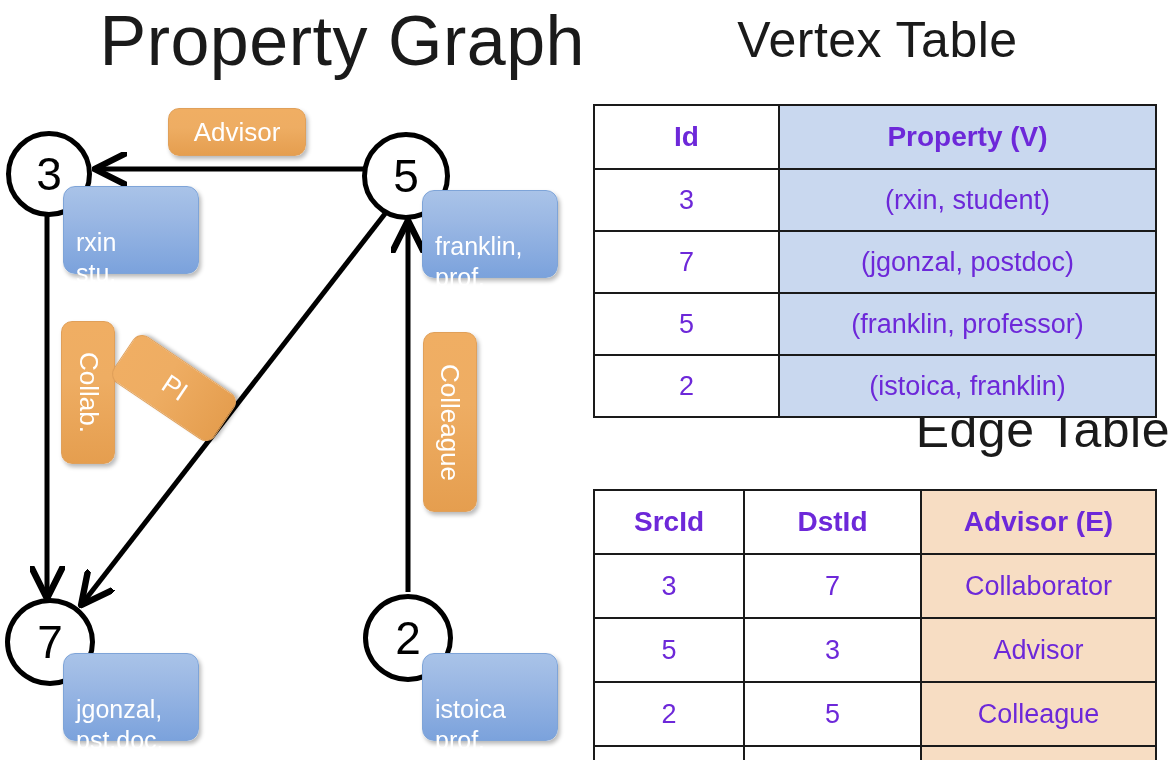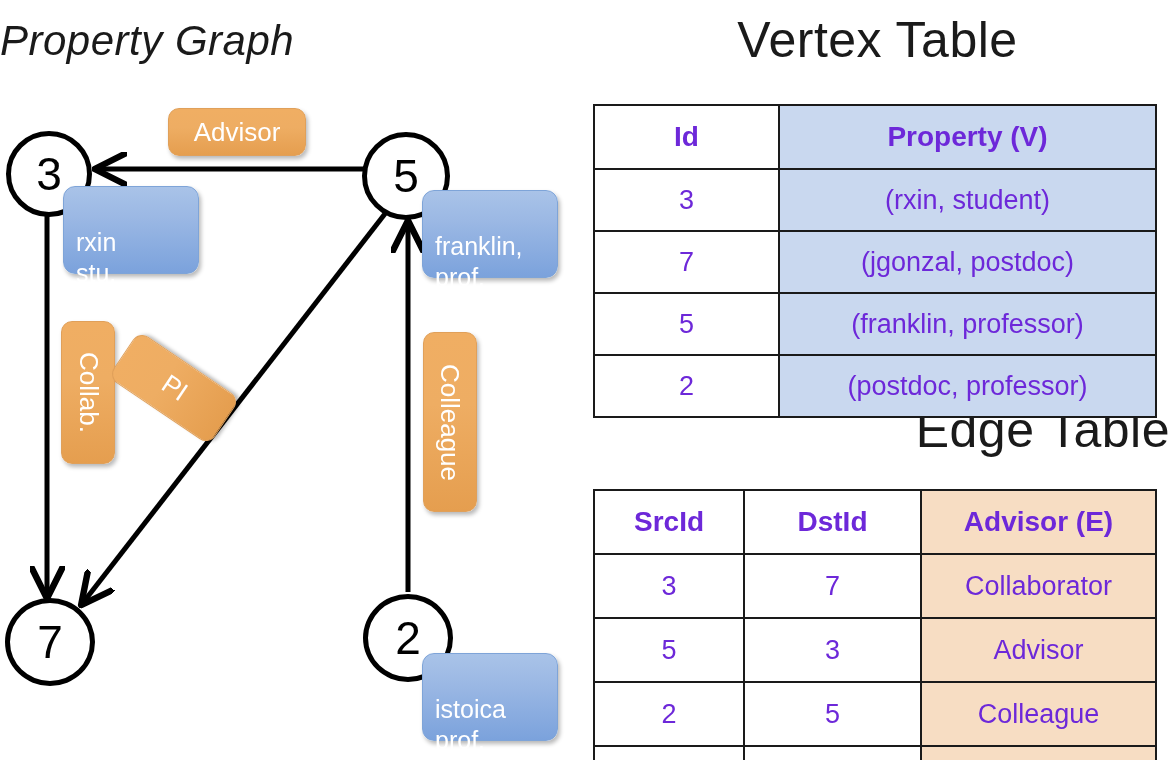--- a/index.html
+++ b/index.html
@@ -23,24 +23,23 @@
     font-family: "Liberation Sans", sans-serif;
     font-weight: 300;
     color: #1a1a1a;
     white-space: nowrap;
     letter-spacing: 0.5px;
   }
   #title-property-graph {
     left: 0px;
     top: 10px;
     width: 585px;
-    text-align: left;
-    font-size: 42px;
+    text-align: right;
+    font-size: 70px;
     line-height: 62px;
-    font-style: italic;
   }
   #title-vertex-table {
     left: 585px;
     top: 10px;
     width: 585px;
     text-align: center;
     font-size: 50px;
     line-height: 60px;
   }
   #title-edge-table {
@@ -233,20 +232,24 @@
   <div class="prop-box-v" style="left:63px; top:186px; width:136px; height:88px;">
     <span>rxin
 stu.</span>
   </div>
 
   <div class="prop-box-v" style="left:422px; top:190px; width:136px; height:88px;">
     <span>franklin,
 prof.</span>
   </div>
 
+  <div class="prop-box-v" style="left:63px; top:653px; width:136px; height:88px;">
+    <span>jgonzal,
+pst.doc.</span>
+  </div>
 
   <div class="prop-box-v" style="left:422px; top:653px; width:136px; height:88px;">
     <span>istoica
 prof.</span>
   </div>
 
 </div>
 
 <table class="data-table" id="vertex-table">
   <colgroup>
@@ -267,21 +270,21 @@
     <tr>
       <td class="col-v-id">7</td>
       <td class="col-v-prop">(jgonzal, postdoc)</td>
     </tr>
     <tr>
       <td class="col-v-id">5</td>
       <td class="col-v-prop">(franklin, professor)</td>
     </tr>
     <tr>
       <td class="col-v-id">2</td>
-      <td class="col-v-prop">(postdoc, professor)</td>
+      <td class="col-v-prop">(istoica, franklin)</td>
     </tr>
   </tbody>
 </table>
 
 <table class="data-table" id="edge-table">
   <colgroup>
     <col class="col-e-src">
     <col class="col-e-dst">
     <col class="col-e-prop">
   </colgroup>

